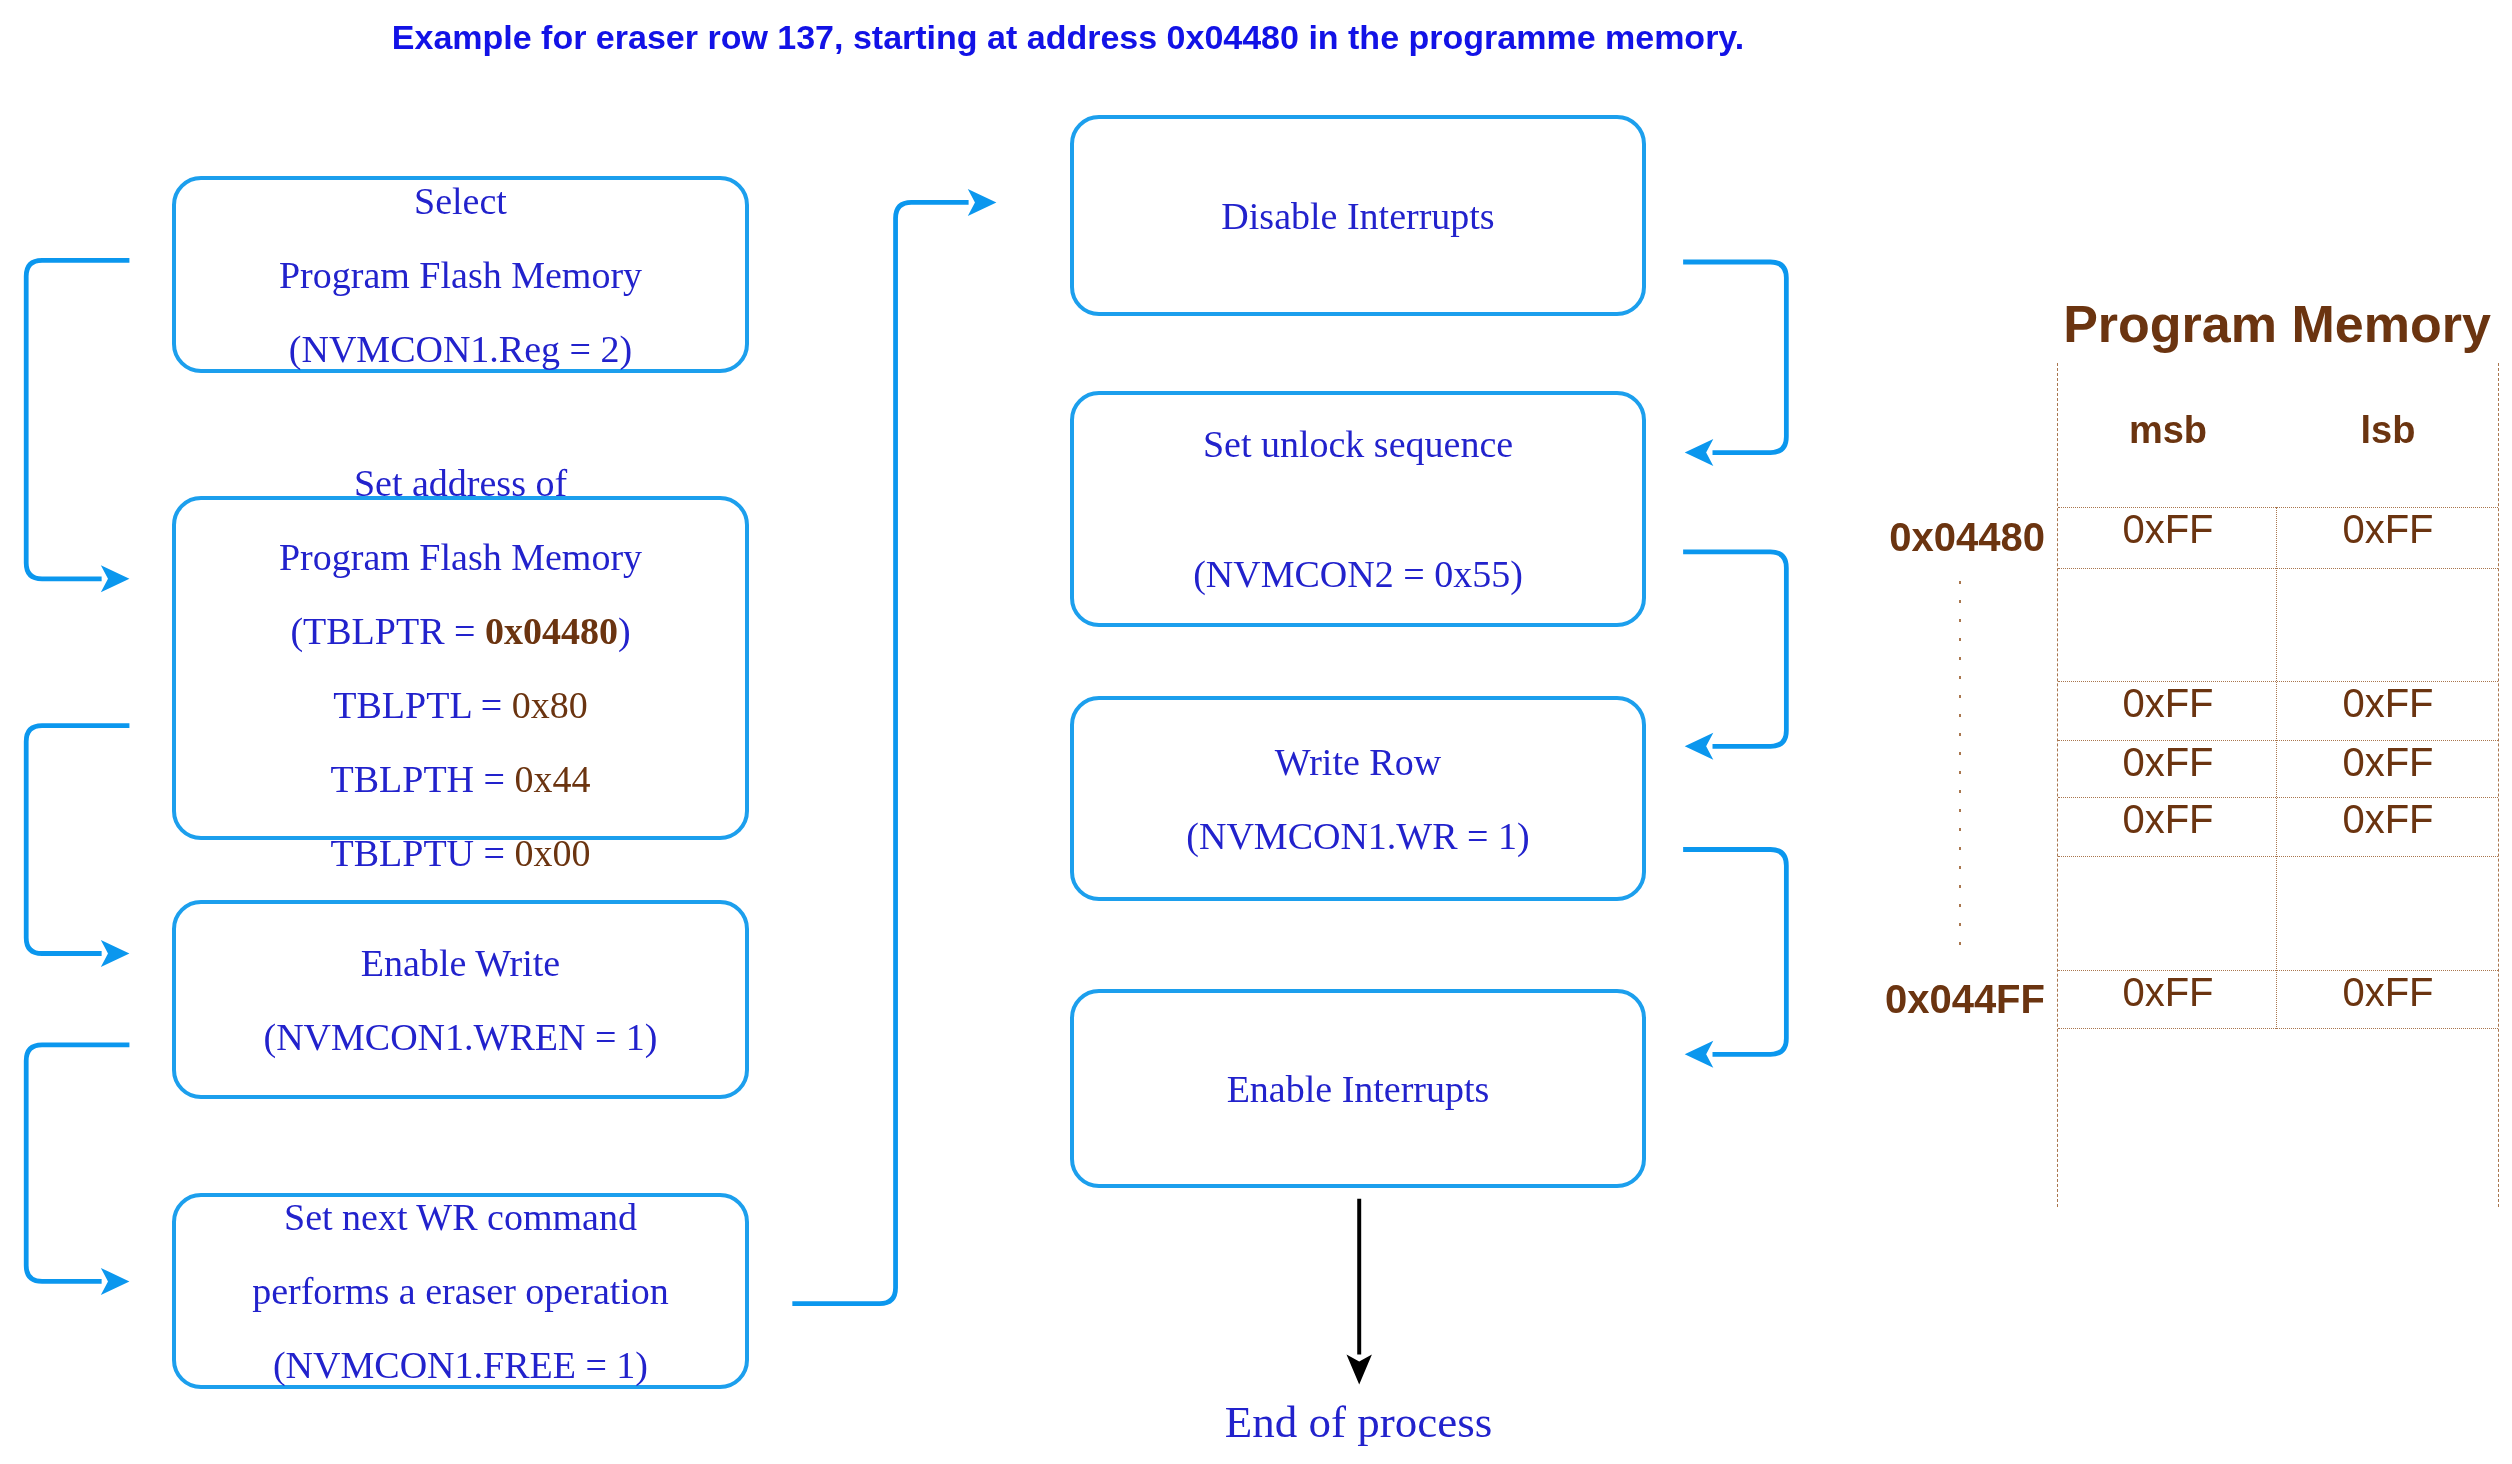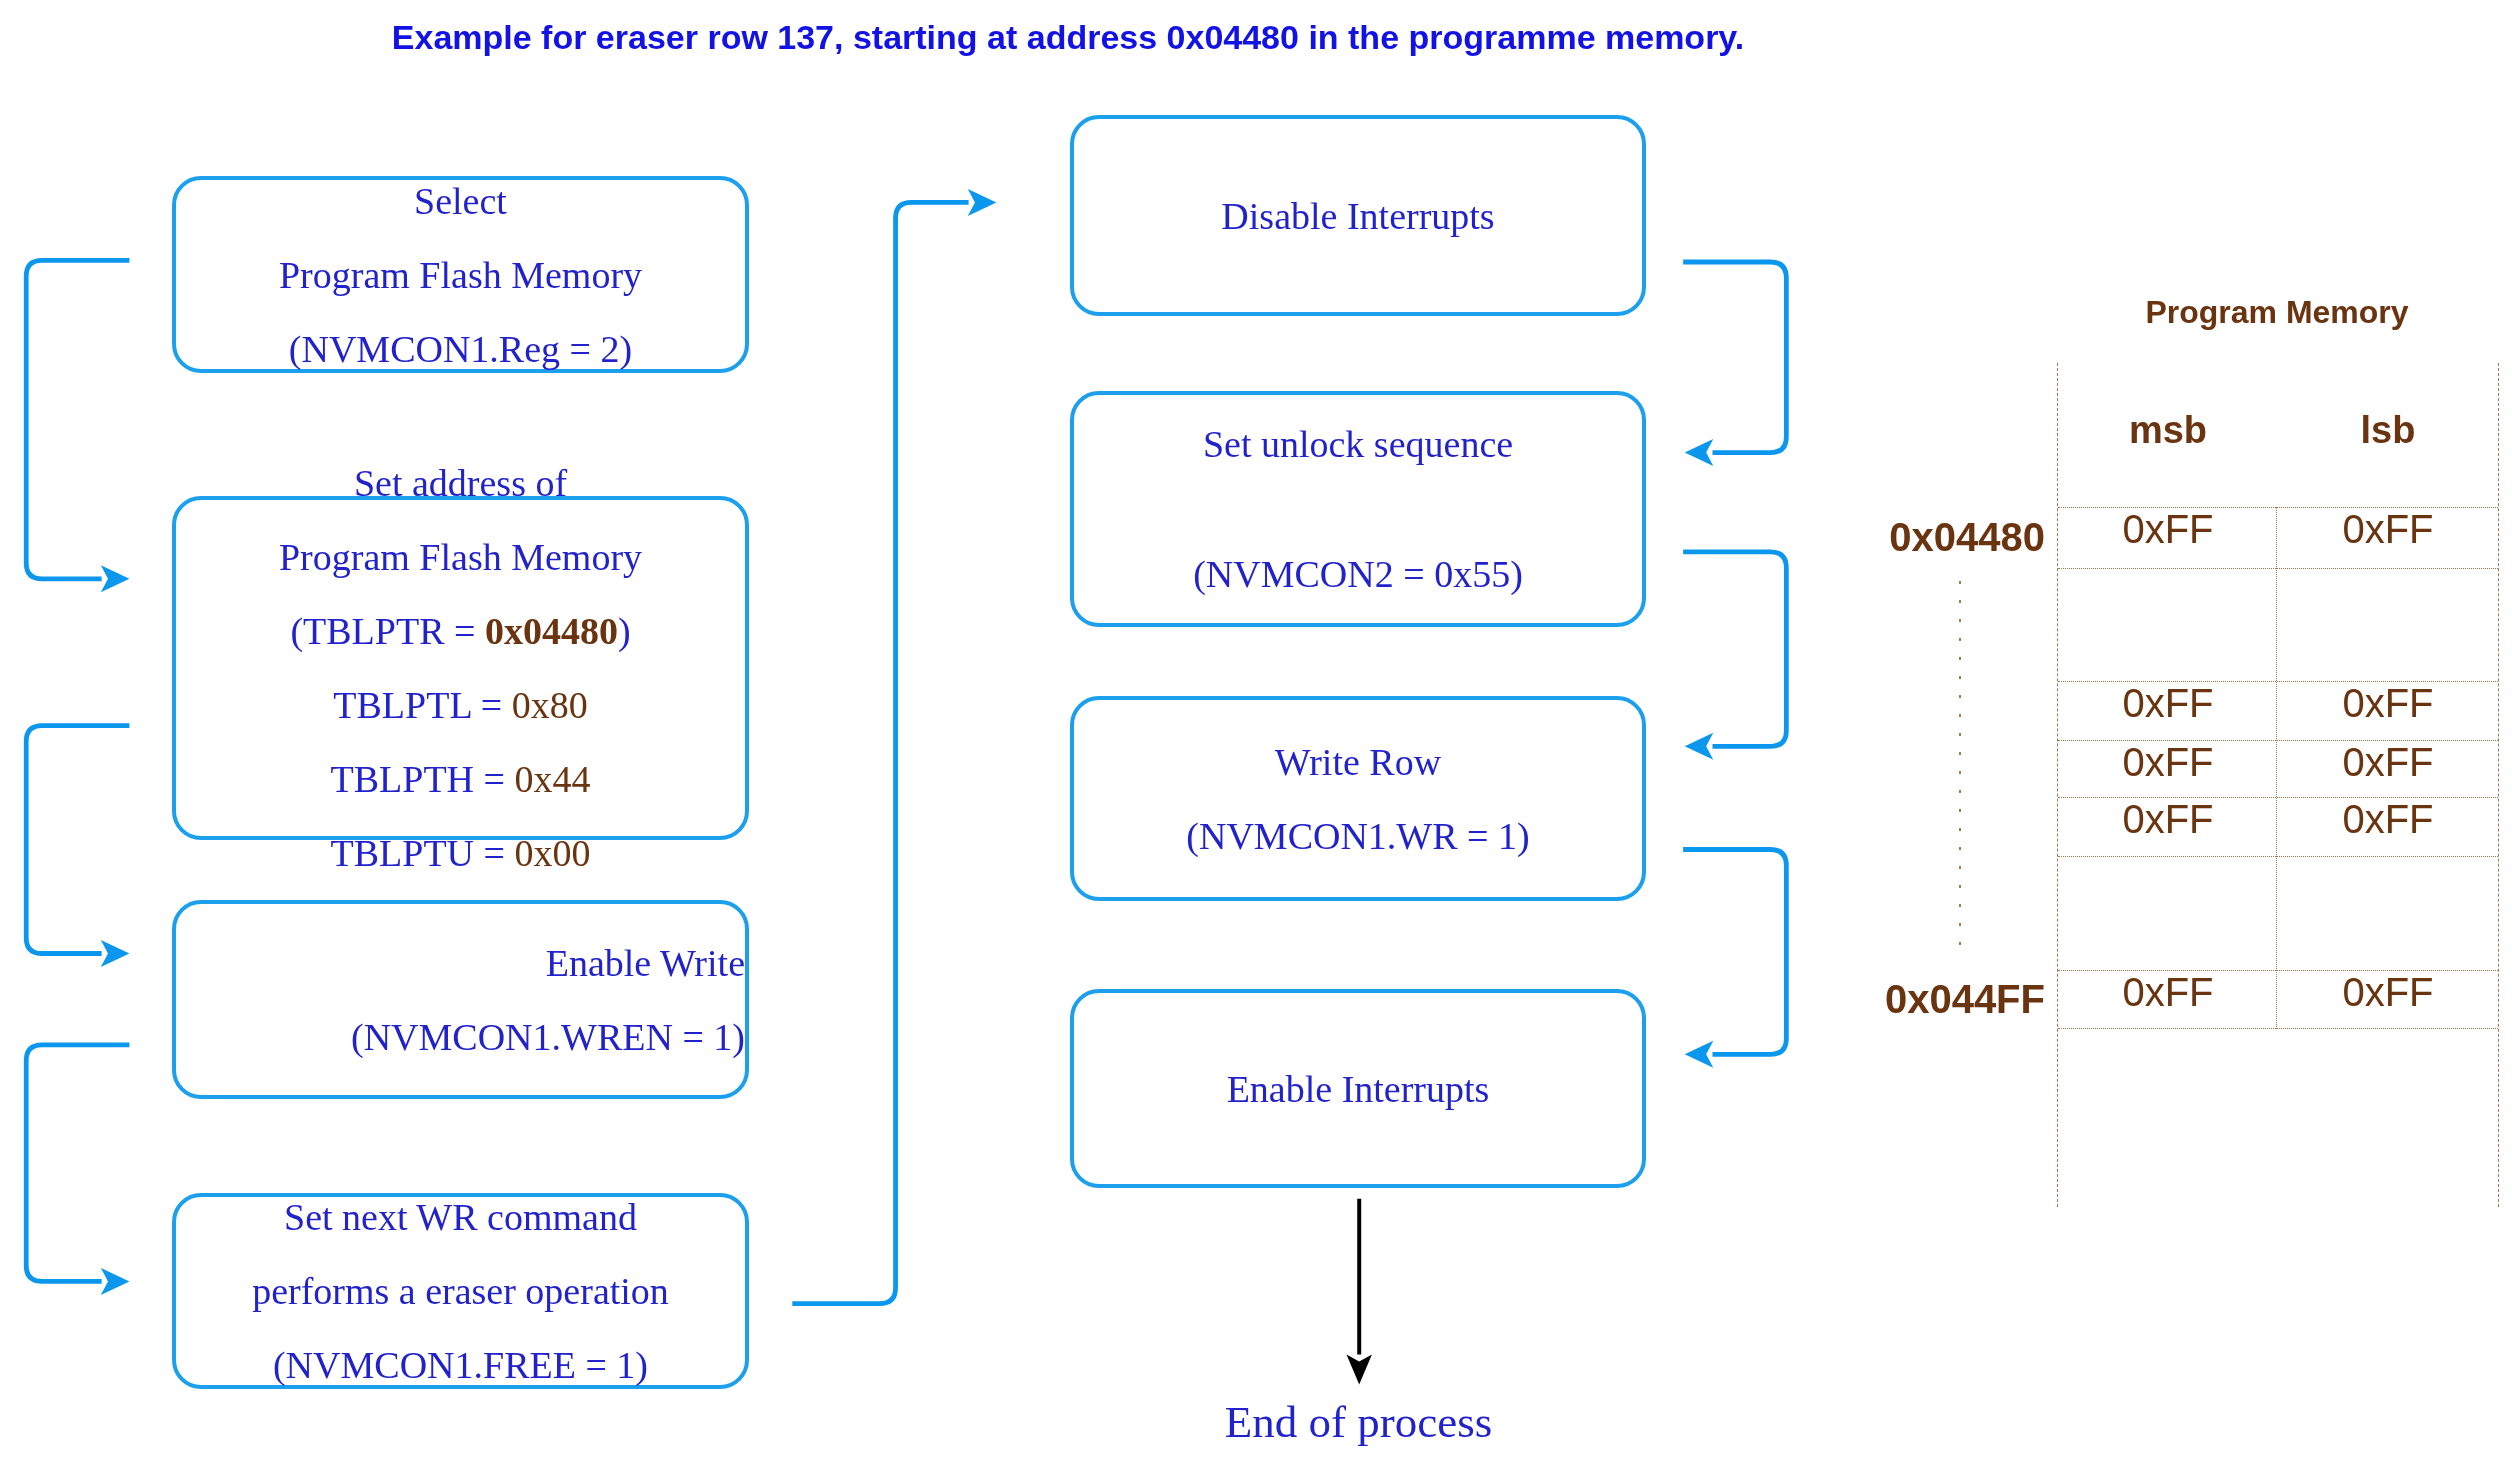--- a/index.html
+++ b/index.html
@@ -20,21 +20,21 @@
   .svg-overlay{position:absolute;left:0;top:0;width:2512px;height:1464px;}
   .conn{fill:none;stroke:var(--conn-blue,#0b97ee);stroke-width:6;}
   .conn-head{fill:var(--conn-blue,#0b97ee);stroke:none;}
   .black-arrow{stroke:#000;stroke-width:5;fill:none;}
   .black-head{fill:#000;stroke:none;}
 
   .end-label{position:absolute;left:1070px;top:1396px;width:577px;text-align:center;
     font-size:45px;color:var(--text-blue,#2222cc);}
 
   .mem-title{position:absolute;left:2057px;top:294px;width:440px;text-align:center;
-    font-family:"Liberation Sans",sans-serif;font-weight:bold;font-size:32px;
+    font-family:"Liberation Sans",sans-serif;font-weight:bold;font-size:52px;
     color:var(--brown,#6b3410);}
 
   .mem-table{position:absolute;left:2057px;top:363px;width:440px;height:844px;
     border-left:1.6px dashed var(--tline,#a9764e);border-right:1.6px dashed var(--tline,#a9764e);}
   .mem-hline{position:absolute;left:0;width:100%;height:0;
     border-top:1.6px dotted var(--tline,#a9764e);}
   .mem-vdivider{position:absolute;left:218px;top:144px;height:522px;width:0;
     border-left:1.6px dotted var(--tline,#a9764e);}
   .mem-headers{position:absolute;left:0;top:46px;width:100%;display:flex;}
   .mem-headers div{flex:1;text-align:center;
@@ -91,21 +91,21 @@
 
   <div class="fbox" style="left:172px;top:464px;width:569px;height:336px;margin-top:32px;">
     <div>Set address of</div>
     <div>Program Flash Memory</div>
     <div><span>(TBLPTR = </span><span class="brown bold">0x04480</span><span>)</span></div>
     <div><span>TBLPTL = </span><span class="brown">0x80</span></div>
     <div><span>TBLPTH = </span><span class="brown">0x44</span></div>
     <div><span>TBLPTU = </span><span class="brown">0x00</span></div>
   </div>
 
-  <div class="fbox" style="left:172px;top:900px;width:569px;height:191px;align-items:flex-end;">
+  <div class="fbox" style="left:172px;top:900px;width:569px;height:191px;">
     <div>Enable Write</div>
     <div>(NVMCON1.WREN = 1)</div>
   </div>
 
   <div class="fbox" style="left:172px;top:1193px;width:569px;height:188px;">
     <div>Set next WR command</div>
     <div>performs a eraser operation</div>
     <div>(NVMCON1.FREE = 1)</div>
   </div>
 

